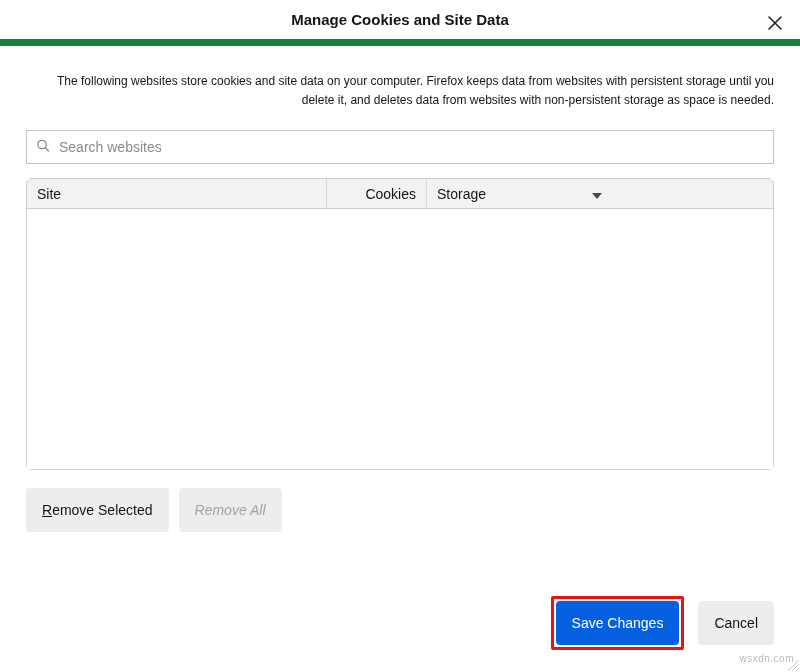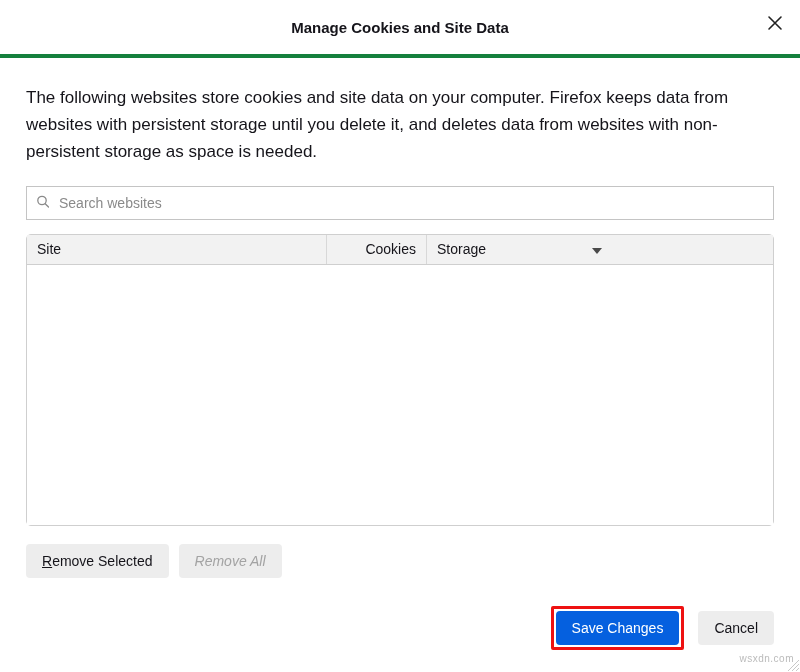--- a/index.html
+++ b/index.html
@@ -1,37 +1,37 @@
 <!DOCTYPE html>
 <html><head>
   <meta charset="utf-8">
   <style>
     * { box-sizing: border-box; margin: 0; padding: 0; }
     body { font-family: -apple-system, BlinkMacSystemFont, "Segoe UI", Arial, sans-serif; font-size: 14px; color: #15141a; background: #fff; width: 800px; height: 672px; overflow: hidden; position: relative; }
-    .titlebar { display: flex; align-items: center; justify-content: center; height: 58px; border-bottom: 4px solid #15803d; position: relative; }
+    .titlebar { display: flex; align-items: center; justify-content: center; height: 46px; border-bottom: 7px solid #15803d; position: relative; }
     .titlebar-title { font-weight: 600; font-size: 15px; }
     .close-btn { position: absolute; right: 12px; top: 10px; width: 26px; height: 26px; display: flex; align-items: center; justify-content: center; cursor: pointer; background: transparent; border: none; }
     .content { padding: 26px 26px 0 26px; }
-    .description { font-size: 17px; line-height: 1.6; margin-bottom: 20px; }
+    .description { font-size: 12px; line-height: 1.6; margin-bottom: 20px; text-align: right; }
     .search-wrap { position: relative; margin-bottom: 14px; }
     .search-input { width: 100%; height: 34px; border: 1px solid #c4c4c4; border-radius: 0; padding: 0 10px 0 32px; font-size: 14px; color: #333; outline: none; }
     .search-input::placeholder { color: #8a8a8a; }
     .search-icon { position: absolute; left: 10px; top: 50%; transform: translateY(-50%); pointer-events: none; }
     .table { border: 1px solid #cfcfcf; border-radius: 5px; }
     .table-header { display: flex; height: 30px; background: #f2f2f2; border-bottom: 1px solid #cfcfcf; }
     .th { display: flex; align-items: center; padding: 0 10px; font-size: 14px; border-right: 1px solid #d8d8d8; position: relative; }
     .th:last-child { border-right: none; }
     .th-site { flex: 0 0 300px; }
     .th-cookies { flex: 0 0 100px; justify-content: flex-end; }
     .th-storage { flex: 0 0 185px; }
     .th-lastused { flex: 1; }
     .sort-arrow { position: absolute; right: 10px; top: 50%; transform: translateY(-50%); }
     .table-body { height: 260px; background: #fff; }
     .action-row { display: flex; gap: 10px; margin-top: 18px; }
-    .btn { height: 34px; padding: 0 16px; font-size: 14px; border: none; border-radius: 4px; cursor: pointer; background: #ededed; color: #15141a; }
+    .btn { height: 44px; padding: 0 16px; font-size: 14px; border: none; border-radius: 4px; cursor: pointer; background: #ededed; color: #15141a; }
     .btn.disabled { color: #a3a3a3; font-style: italic; }
     .btn .mnemonic { text-decoration: underline; }
     .footer { position: absolute; bottom: 22px; right: 26px; display: flex; align-items: center; gap: 14px; }
     .btn-primary { background: #0560df; color: #fff; font-weight: 500; }
     .highlight-box { border: 3px solid #e11; padding: 2px; border-radius: 2px; }
     .watermark { position: absolute; bottom: 8px; right: 6px; font-size: 10px; color: #bbb; letter-spacing: 0.5px; }
     .resize-grip { position: absolute; bottom: 0; right: 0; width: 16px; height: 16px; }
   </style>
 </head>
 <body>

